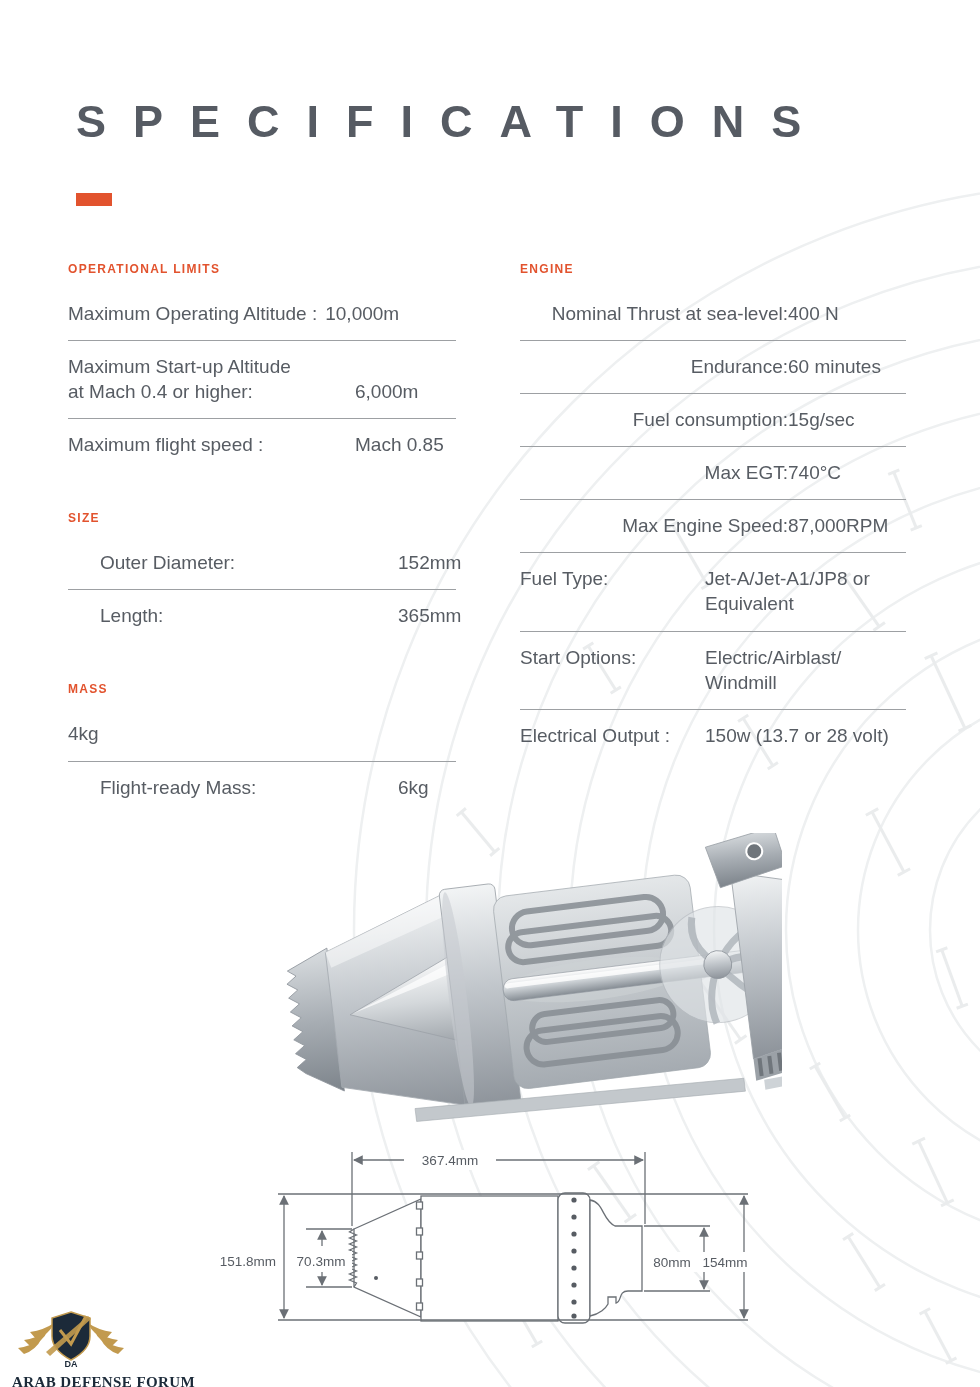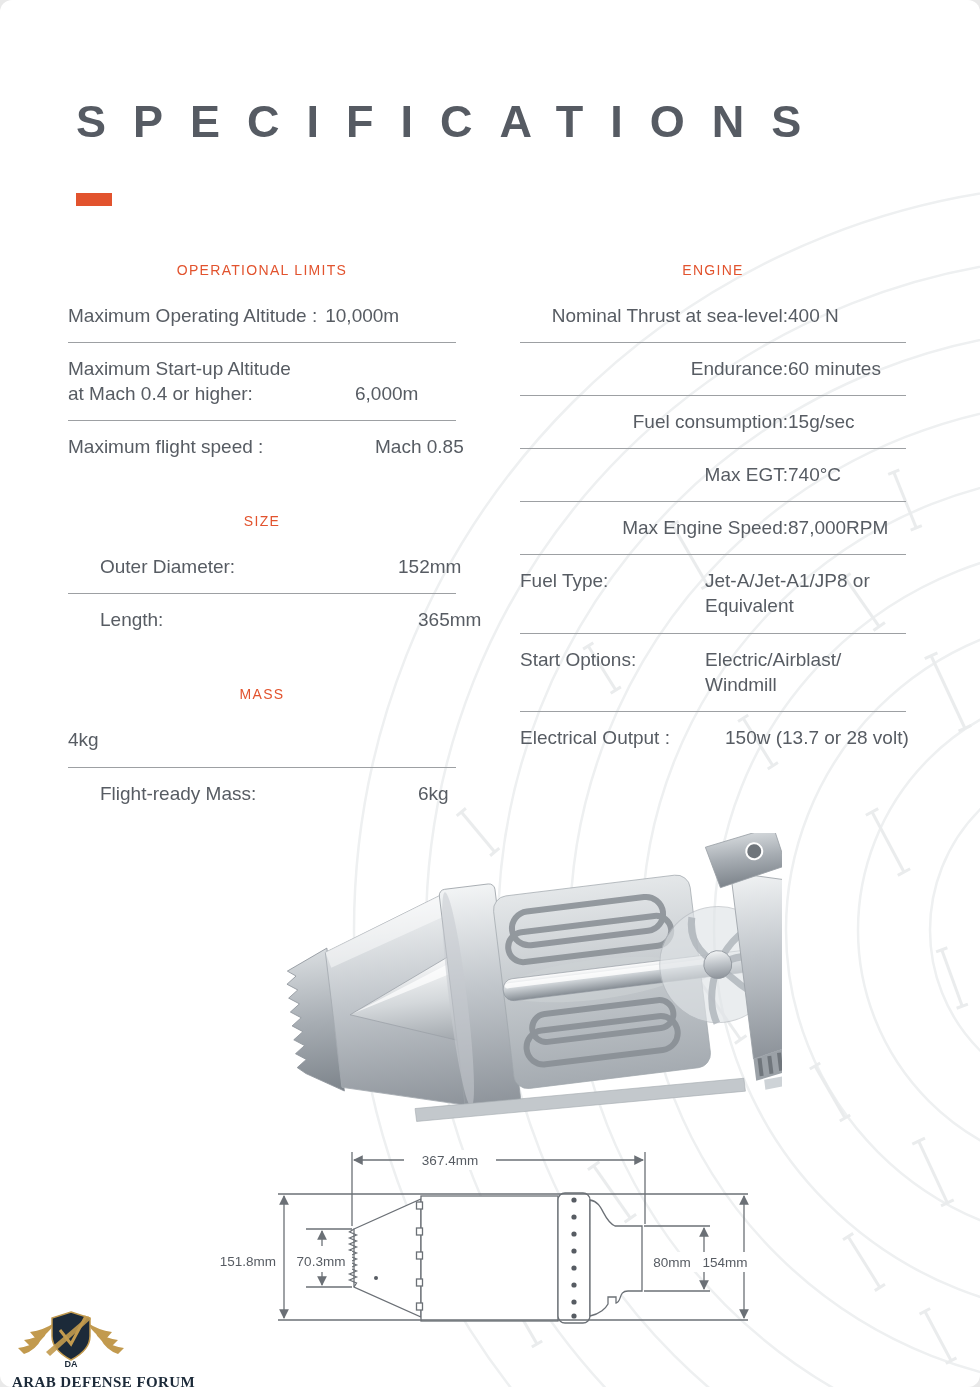--- a/index.html
+++ b/index.html
@@ -2,21 +2,20 @@
 <html><head>
 <meta charset="utf-8">
 <style>
   * { margin:0; padding:0; box-sizing:border-box; }
   html,body { background:#e9e9e9; }
   .page {
     position:relative; width:980px; height:1387px; margin:0 auto;
     background:#ffffff; overflow:hidden;
     font-family:"Liberation Sans","DejaVu Sans",sans-serif;
     color:#575c63;
-    border-radius:12px;
   }
   svg text { font-family:"Liberation Sans","DejaVu Sans",sans-serif; }
 
   
   .wm-bg { position:absolute; left:0; top:0; width:980px; height:1387px; z-index:0; }
 
   
   .page-title {
     position:absolute; left:76px; top:96px; z-index:2;
     font-size:45px; font-weight:700; letter-spacing:27px;
@@ -24,31 +23,30 @@
   }
   .accent-dash { position:absolute; left:76px; top:193px; width:36px; height:13px; z-index:2; }
 
   
   .col { position:absolute; top:262px; z-index:2; }
   .col-left  { left:68px;  width:388px; }
   .col-right { left:520px; width:386px; }
 
   .sec { margin-bottom:40px; }
   .sec-heading {
-    font-size:14px; font-weight:400; letter-spacing:1.3px;
+    font-size:12px; font-weight:700; letter-spacing:1.3px;
     margin-bottom:12px;
-    text-align:center;
   }
   .row {
     display:flex; align-items:flex-start;
     padding:13px 0 14px 0;
     border-bottom:1.5px solid #9da0a3;
     font-size:19px; line-height:1.32; color:#575c63;
   }
-  .row.last { border-bottom:none;gap:20px; }
+  .row.last { border-bottom:none; }
   .lbl  { flex:none; }
   .lbl-inline { flex:none; margin-right:8px; }
   .w287 { width:287px; }
   .w298 { width:298px;margin-left:32px; }
   .w268 { width:268px;text-align:right; }
   .w185 { width:185px; }
   .val  { flex:none; }
   .val-end { align-self:flex-end; }
   .vlines div { white-space:nowrap; }
 

